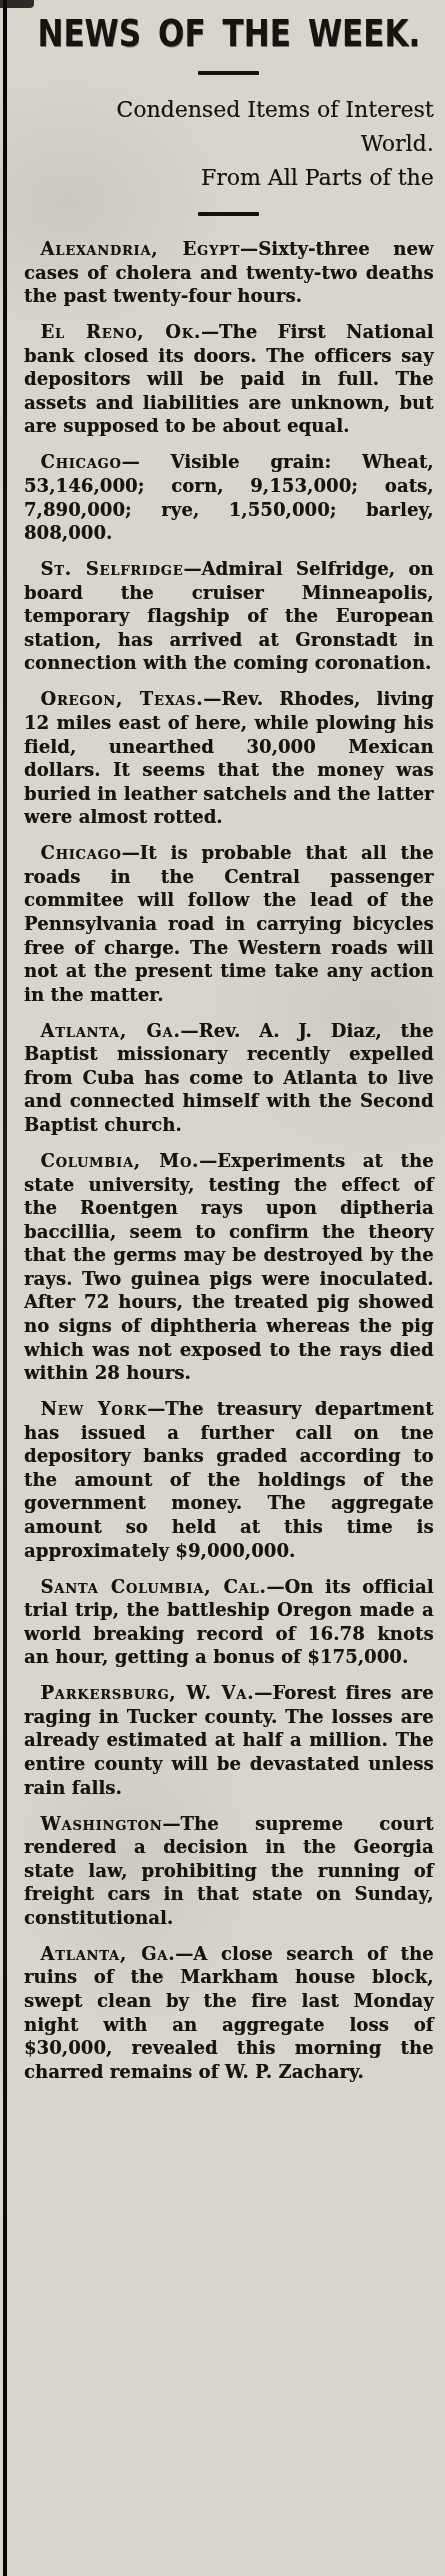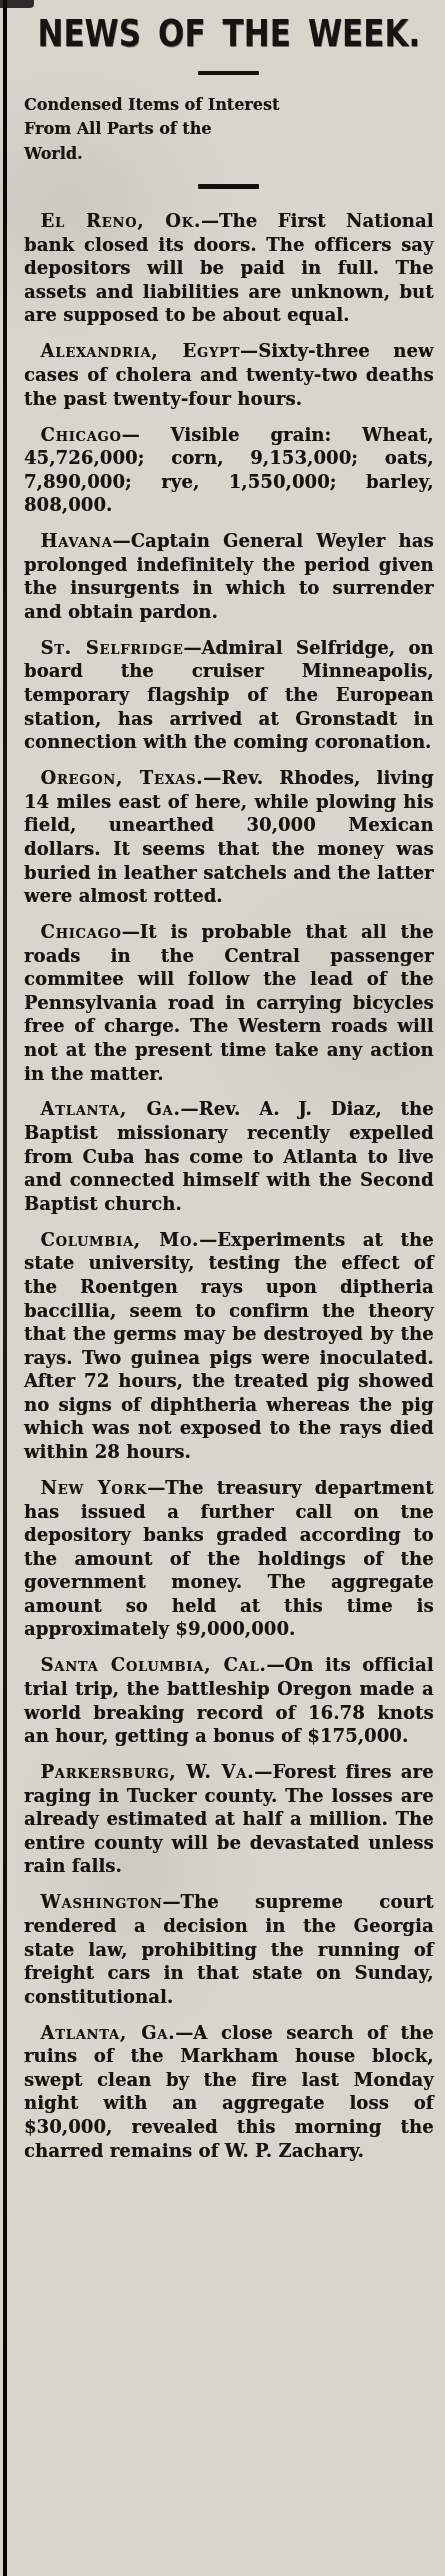--- a/index.html
+++ b/index.html
@@ -28,21 +28,21 @@
   .title {
     font-family:"DejaVu Sans", sans-serif; font-weight:bold;
     font-size:31px; line-height:1.05; letter-spacing:0px; word-spacing:6.2px;
     text-align:center; margin:5.2px 0 0 0;
     transform:scaleY(1.22); transform-origin:top center;
     text-shadow:0.5px 0.5px 0 rgba(20,14,8,0.5);
   }
   .divider { width:61px; height:4.1px; background:#14100d; margin:25px auto 0; border-radius:1px; }
   .divider.bottom { margin-top:17.5px; }
   .subtitle {
-    font-size:16px; font-weight:bold; text-align:left;
+    font-size:22px; font-weight:normal; text-align:right;
     margin:17.5px 0 0 0; line-height:1.55;
     text-shadow:0.3px 0.3px 0.3px rgba(25,18,12,0.5);
   }
   .subline { display:block; }
   .items { margin-top:20.6px; }
   .item {
     font-size:18px; line-height:1.31; font-weight:bold; text-align:justify;
     text-indent:16.5px; margin:0 0 12.4px 0; letter-spacing:0.1px;
     text-shadow:0.2px 0.2px 0.4px rgba(25,18,12,0.55);
   }
@@ -52,39 +52,38 @@
 <body>
 
 <div class="page">
   <div class="rule-left"></div>
   <div class="smudge-top"></div>
   <div class="content">
     <h1 class="title">NEWS OF THE WEEK.</h1>
     <div class="divider"></div>
     <h2 class="subtitle">
       <span class="subline">Condensed Items of Interest</span>
+      <span class="subline">World.</span>
       <span class="subline">From All Parts of the</span>
-      <span class="subline">World.</span>
     </h2>
     <div class="divider bottom"></div>
     <div class="items">
+  <p class="item"><span class="dateline">Alexandria, Egypt</span><span class="itext">—Sixty-three new cases of cholera and twenty-two deaths the past twenty-four hours.</span></p>
+
   <p class="item"><span class="dateline">El Reno, Ok.</span><span class="itext">—The First National bank closed its doors. The officers say depositors will be paid in full. The assets and liabilities are unknown, but are supposed to be about equal.</span></p>
 
-  <p class="item"><span class="dateline">Alexandria, Egypt</span><span class="itext">—Sixty-three new cases of cholera and twenty-two deaths the past twenty-four hours.</span></p>
+
+  <p class="item"><span class="dateline">Chicago</span><span class="itext">— Visible grain: Wheat, 53,146,000; corn, 9,153,000; oats, 7,890,000; rye, 1,550,000; barley, 808,000.</span></p>
 
 
-  <p class="item"><span class="dateline">Chicago</span><span class="itext">— Visible grain: Wheat, 45,726,000; corn, 9,153,000; oats, 7,890,000; rye, 1,550,000; barley, 808,000.</span></p>
-
-
-  <p class="item"><span class="dateline">Havana</span><span class="itext">—Captain General Weyler has prolonged indefinitely the period given the insurgents in which to surrender and obtain pardon.</span></p>
 
 
   <p class="item"><span class="dateline">St. Selfridge</span><span class="itext">—Admiral Selfridge, on board the cruiser Minneapolis, temporary flagship of the European station, has arrived at Gronstadt in connection with the coming coronation.</span></p>
 
-  <p class="item"><span class="dateline">Oregon, Texas.</span><span class="itext">—Rev. Rhodes, living 14 miles east of here, while plowing his field, unearthed 30,000 Mexican dollars. It seems that the money was buried in leather satchels and the latter were almost rotted.</span></p>
+  <p class="item"><span class="dateline">Oregon, Texas.</span><span class="itext">—Rev. Rhodes, living 12 miles east of here, while plowing his field, unearthed 30,000 Mexican dollars. It seems that the money was buried in leather satchels and the latter were almost rotted.</span></p>
 
   <p class="item"><span class="dateline">Chicago</span><span class="itext">—It is probable that all the roads in the Central passenger commitee will follow the lead of the Pennsylvania road in carrying bicycles free of charge. The Western roads will not at the present time take any action in the matter.</span></p>
 
   <p class="item"><span class="dateline">Atlanta, Ga.</span><span class="itext">—Rev. A. J. Diaz, the Baptist missionary recently expelled from Cuba has come to Atlanta to live and connected himself with the Second Baptist church.</span></p>
 
   <p class="item"><span class="dateline">Columbia, Mo.</span><span class="itext">—Experiments at the state university, testing the effect of the Roentgen rays upon diptheria baccillia, seem to confirm the theory that the germs may be destroyed by the rays. Two guinea pigs were inoculated. After 72 hours, the treated pig showed no signs of diphtheria whereas the pig which was not exposed to the rays died within 28 hours.</span></p>
 
   <p class="item"><span class="dateline">New York</span><span class="itext">—The treasury department has issued a further call on tne depository banks graded according to the amount of the holdings of the government money. The aggregate amount so held at this time is approximately $9,000,000.</span></p>
 
   <p class="item"><span class="dateline">Santa Columbia, Cal.</span><span class="itext">—On its official trial trip, the battleship Oregon made a world breaking record of 16.78 knots an hour, getting a bonus of $175,000.</span></p>

